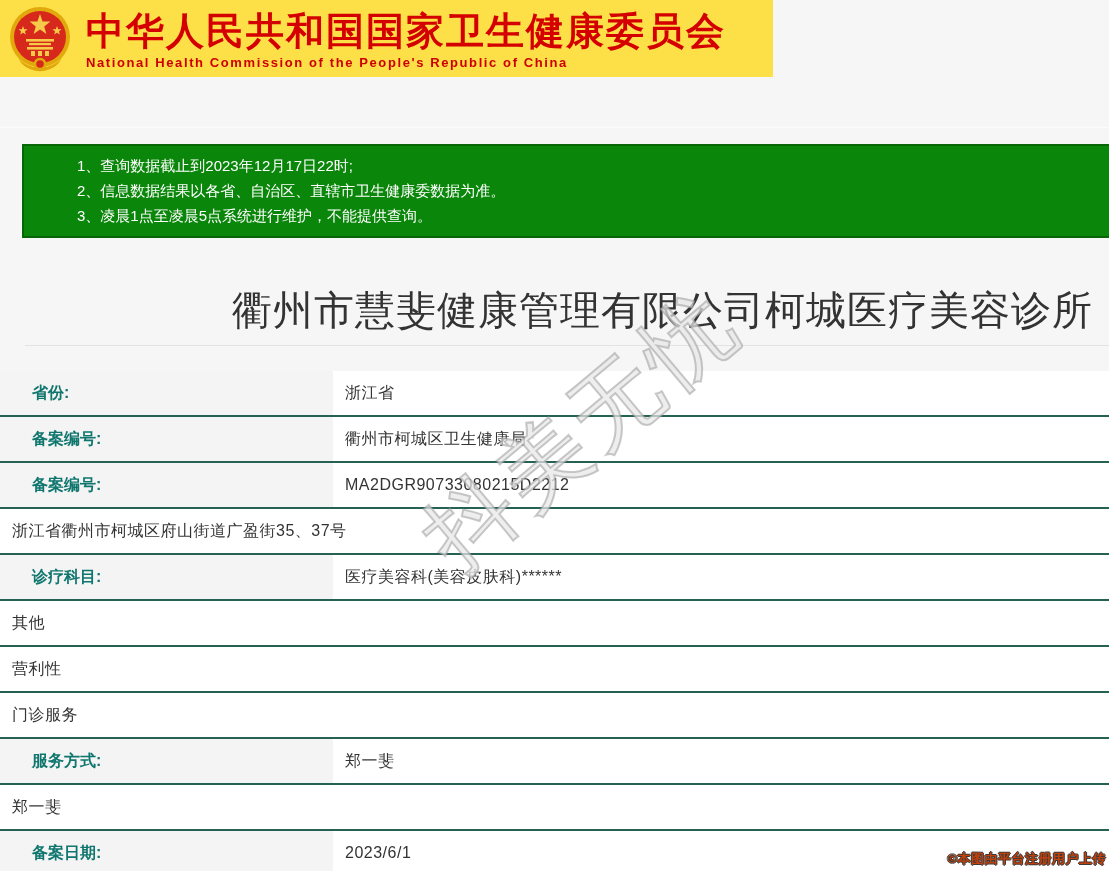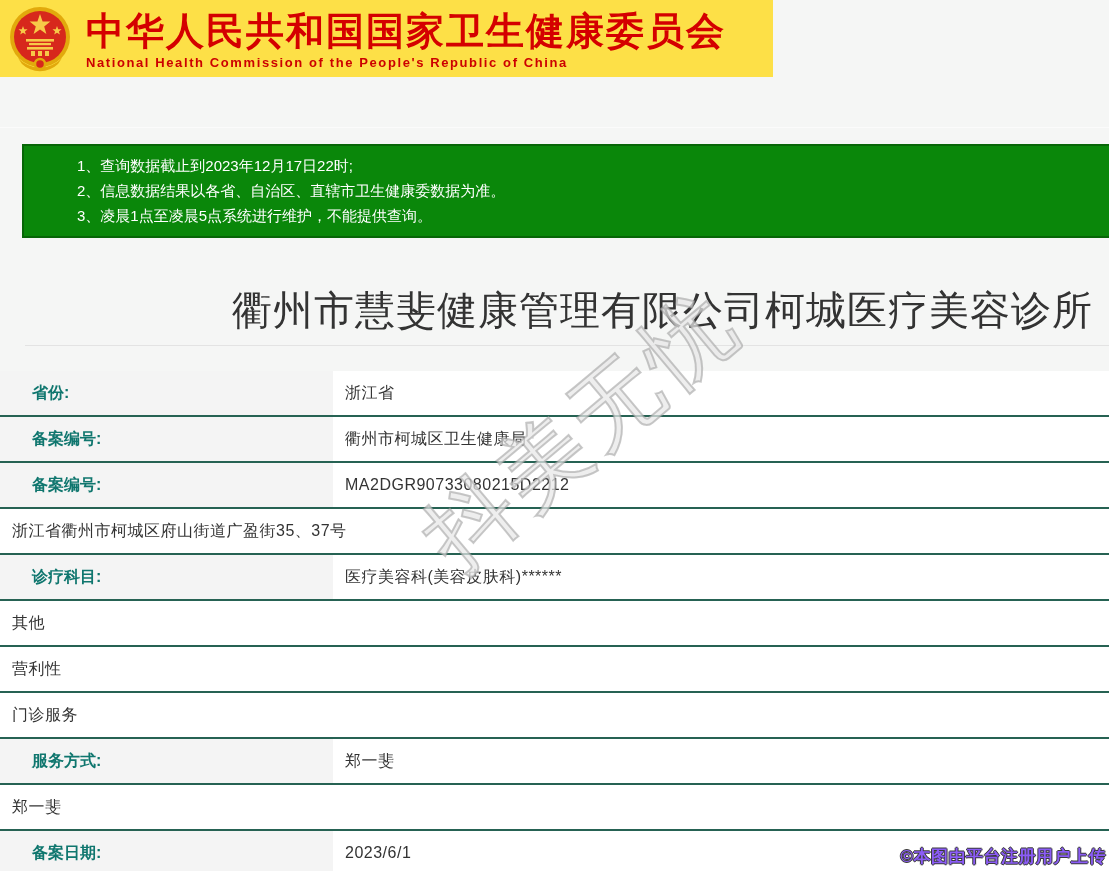--- a/index.html
+++ b/index.html
@@ -80,21 +80,21 @@
     font-size: 88px; font-weight: 400;
     letter-spacing: 6px; white-space: nowrap;
     transform: rotate(-40deg); transform-origin: left center;
     color: rgba(255,255,255,0.55);
     -webkit-text-stroke: 2px rgba(158,158,158,0.55);
     text-shadow: 0 0 1px rgba(160,160,160,0.4);
     pointer-events: none; z-index: 5;
   }
   .wm-credit {
     position: absolute; right: 3px; bottom: 3px;
-    font-size: 17px; font-weight: 700; color: #8b5cf6;
+    font-size: 13px; font-weight: 700; color: #c2410c;
     text-shadow: -1px 0 0 #3a3a3a, 1px 0 0 #3a3a3a, 0 -1px 0 #3a3a3a, 0 1px 0 #3a3a3a;
     letter-spacing: 0.5px; z-index: 6;
   }
 </style>
 </head>
 <body>
 
 <div class="page">
 
   <div class="header-band">

